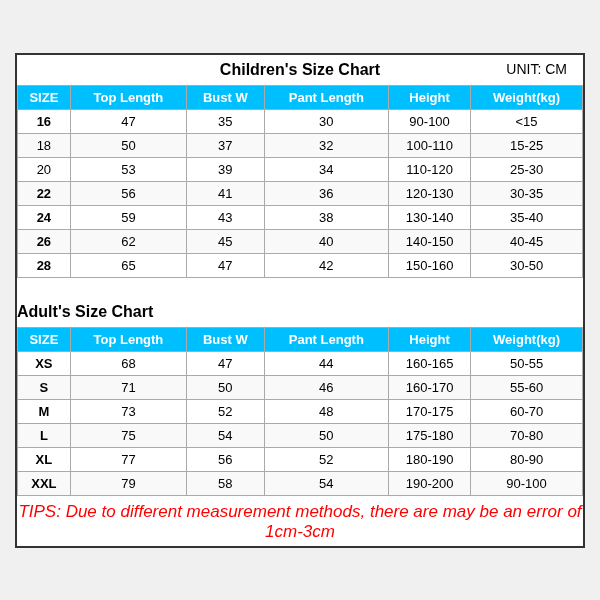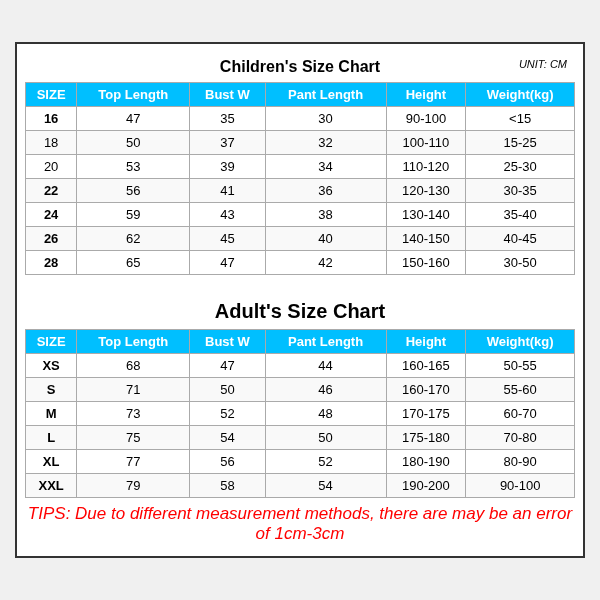--- a/index.html
+++ b/index.html
@@ -9,36 +9,34 @@
       display: flex;
       align-items: center;
       justify-content: center;
       background: #f0f0f0;
       font-family: Arial, sans-serif;
     }
     .chart-container {
       background: white;
       border: 2px solid #333;
       width: 570px;
-      padding: 8px;
     }
     .section-title {
       text-align: center;
       font-size: 16px;
       font-weight: bold;
       padding: 6px 0 2px 0;
       position: relative;
     }
     .unit-label {
       position: absolute;
-      right: 8px;
+      right: 16px;
       top: 6px;
-      font-size: 11px;
+      font-size: 14px;
       font-weight: normal;
-      font-style: italic;
     }
     table {
       width: 100%;
       border-collapse: collapse;
       margin-top: 4px;
     }
     th, td {
       border: 1px solid #aaa;
       text-align: center;
       padding: 4px 2px;
@@ -51,22 +49,21 @@
     }
     .adult-header th {
       background-color: #00bfff;
       color: white;
       font-weight: bold;
     }
     tr:nth-child(even) td {
       background-color: #f9f9f9;
     }
     .adult-section-title {
-      text-align: center;
-      font-size: 20px;
+      font-size: 16px;
       font-weight: bold;
       padding: 6px 0 2px 0;
       margin-top: 19px;
     }
     .tips {
       text-align: center;
       font-size: 17px;
       color: red;
       margin-top: 6px;
       padding-bottom: 4px;

